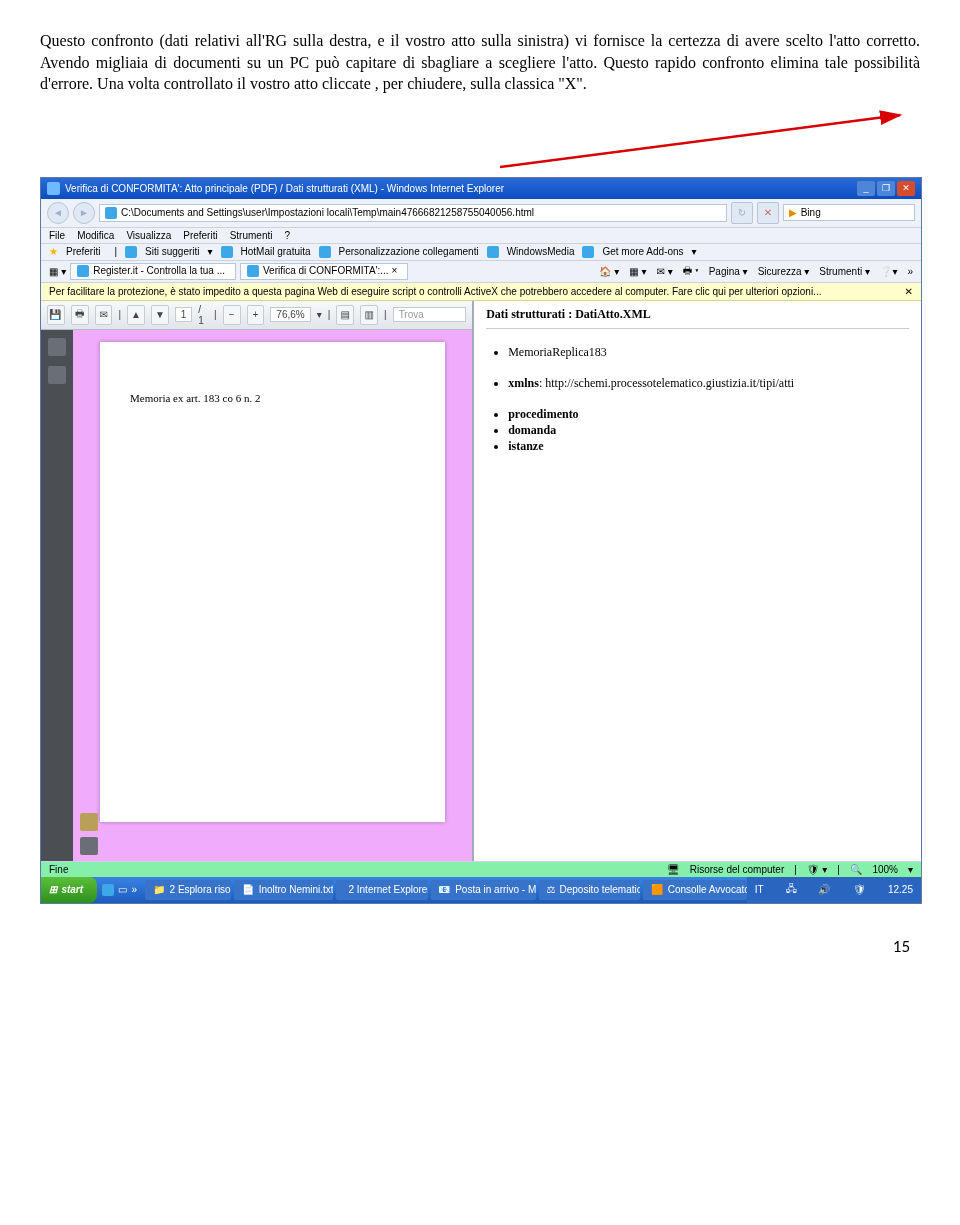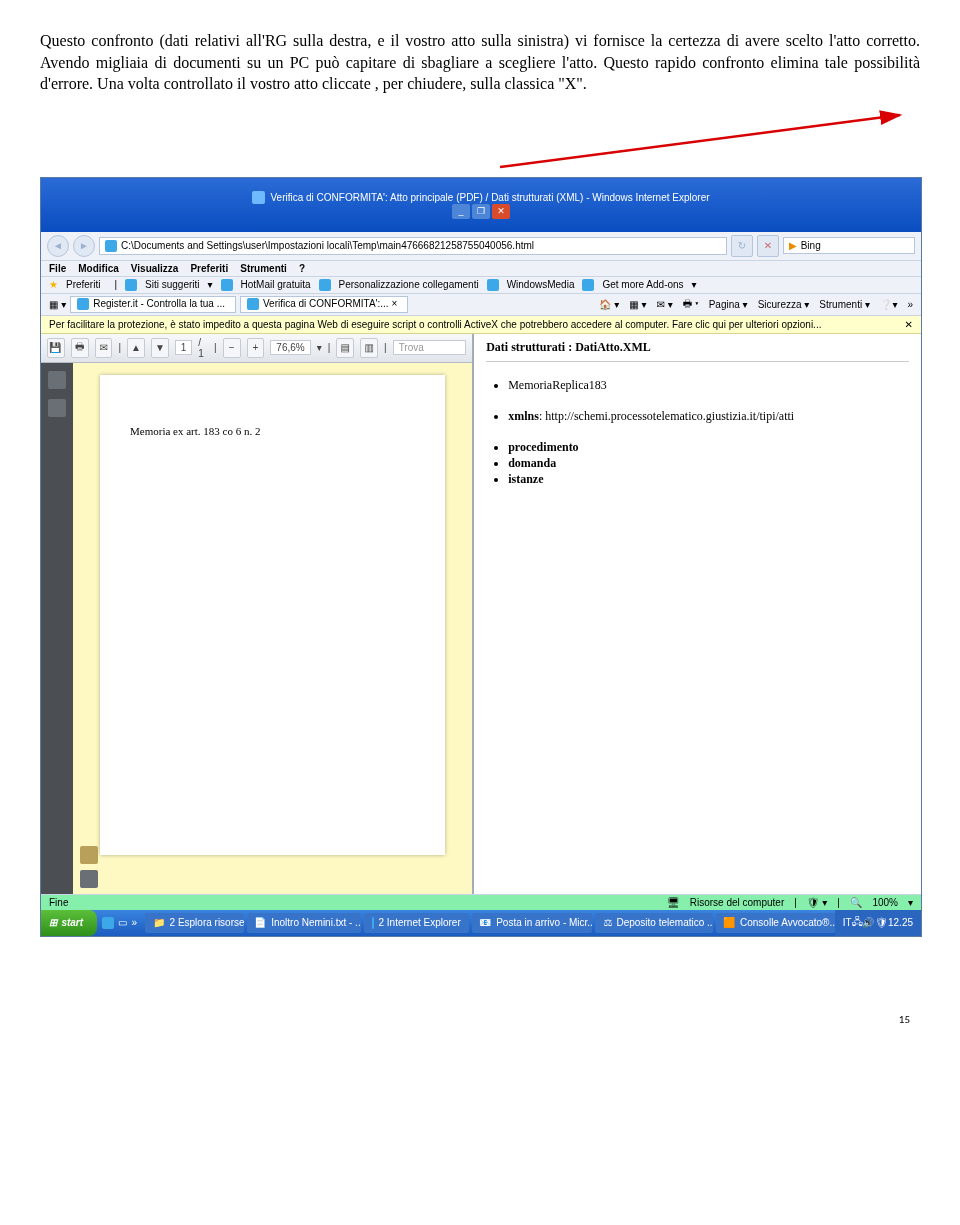--- a/index.html
+++ b/index.html
@@ -34,23 +34,22 @@
     font-size: 10px;
     color: #000;
     background: #fff;
   }
   .titlebar {
     background: linear-gradient(#2a6bd6, #0a4dc0);
     color: #fff;
     display: flex;
     justify-content: space-between;
     align-items: center;
-    padding: 13px 6px;
-    font-size: 10px;
-    flex-direction: column;
+    padding: 3px 6px;
+    font-size: 10px;
   }
   .titlebar-left {
     display: flex;
     align-items: center;
     gap: 5px;
   }
   .titlebar-icon {
     width: 13px;
     height: 13px;
     background: #6fb9ff;
@@ -117,21 +116,20 @@
     display: flex;
     align-items: center;
     gap: 4px;
   }
   .menubar {
     background: #eef2f8;
     padding: 2px 8px;
     display: flex;
     gap: 12px;
     border-bottom: 1px solid #c9d4e3;
-    font-weight: bold;
   }
   .linkbar, .tabbar, .cmdbar {
     background: #eef2f8;
     padding: 2px 8px;
     display: flex;
     align-items: center;
     gap: 8px;
     border-bottom: 1px solid #c9d4e3;
     font-size: 10px;
   }
@@ -215,21 +213,21 @@
     gap: 10px;
   }
   .pdf-side-icon {
     width: 18px;
     height: 18px;
     background: #6a6f75;
     border-radius: 2px;
   }
   .pdf-page-area {
     flex: 1;
-    background: #fef9c3;
+    background: #f0abfc;
     display: flex;
     justify-content: center;
     padding: 12px;
     overflow: hidden;
     position: relative;
   }
   .pdf-page {
     background: #fff;
     width: 92%;
     height: 480px;
@@ -330,27 +328,27 @@
     padding: 0 5px;
     align-items: center;
   }
   .tray {
     margin-left: auto;
     background: #2a65c0;
     padding: 0 8px;
     height: 100%;
     display: flex;
     align-items: center;
-    gap: 0;
+    gap: 22px;
   }
   .pagenum {
     text-align: right;
     font-family: Calibri, Arial, sans-serif;
-    font-size: 11px;
-    margin-top: 76px;
+    font-size: 17px;
+    margin-top: 32px;
     padding-right: 10px;
   }
 </style>
 </head>
 <body>
 
 <div class="paragraph">Questo confronto (dati relativi all'RG sulla destra, e il vostro atto sulla sinistra) vi fornisce la certezza di avere scelto l'atto corretto. Avendo migliaia di documenti su un PC può capitare di sbagliare a scegliere l'atto. Questo rapido confronto elimina tale possibilità d'errore. Una volta controllato il vostro atto cliccate , per chiudere, sulla classica "X".</div>
 
 <div class="arrow-row">
   <svg width="430" height="70" viewBox="0 0 430 70">

